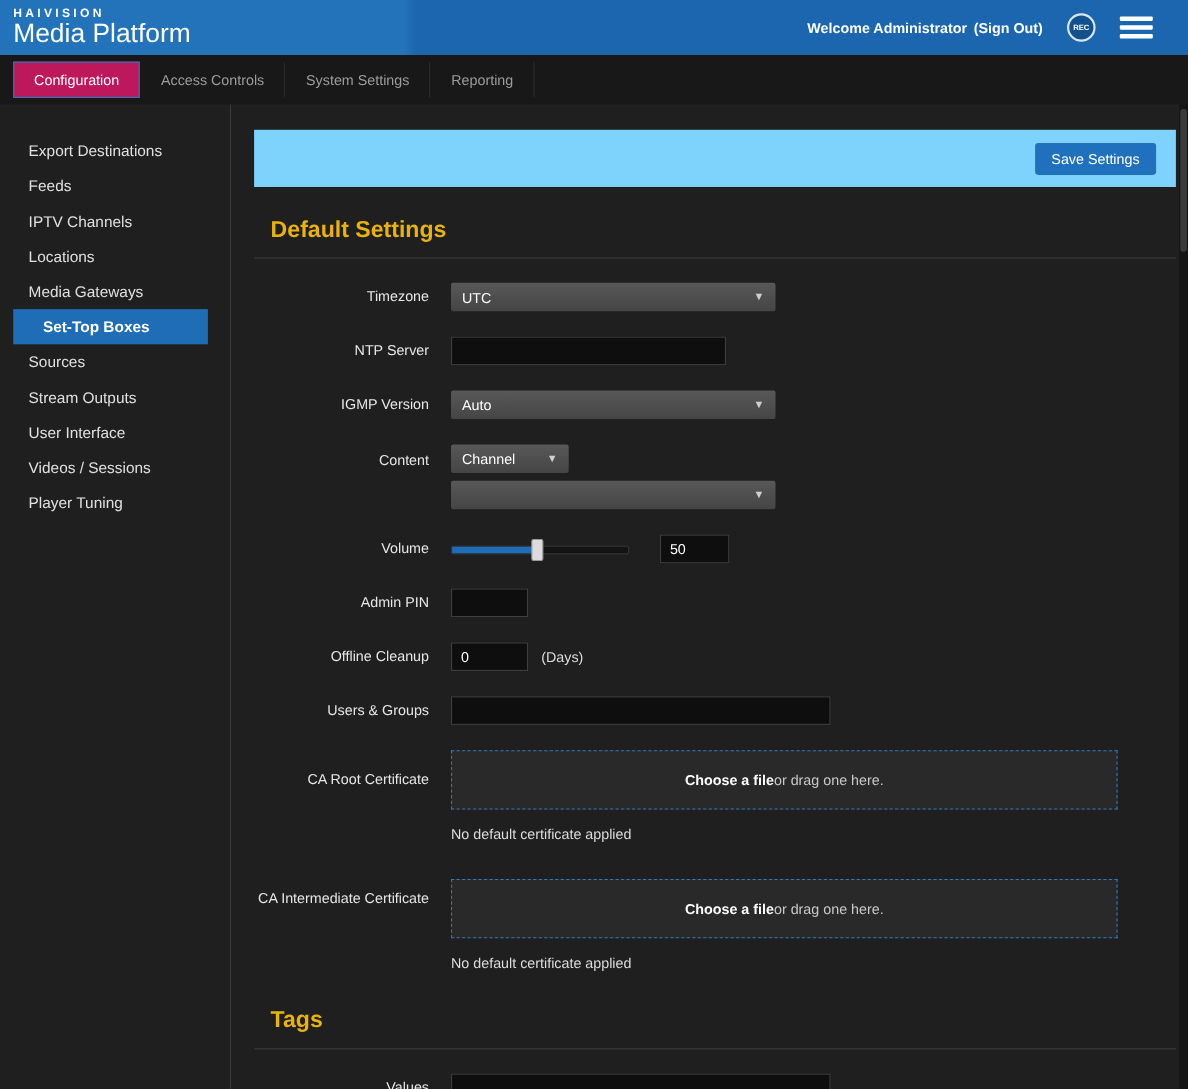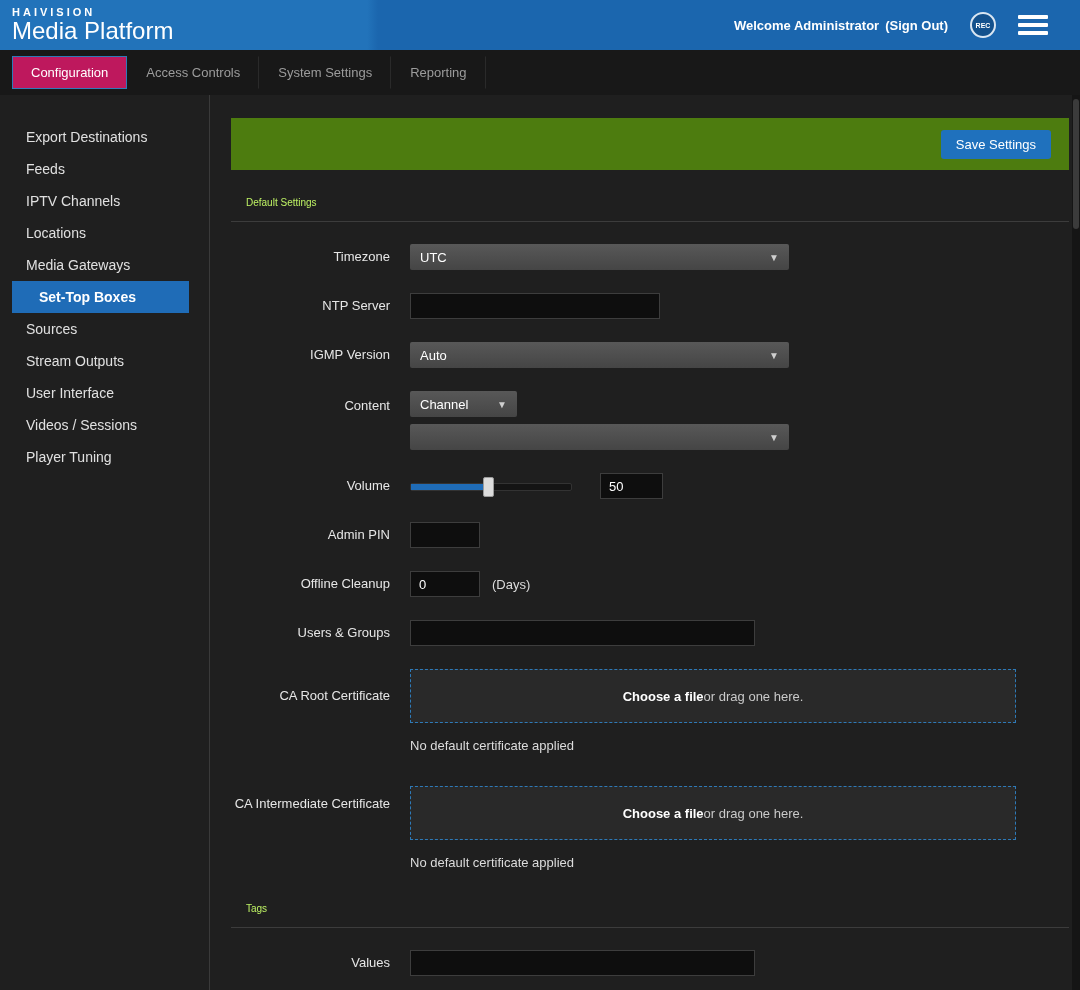--- a/index.html
+++ b/index.html
@@ -25,36 +25,36 @@
   
   .body-wrap { display:flex; height:895px; position:relative; }
   .sidebar { width:210px; border-right:1px solid #3a3a3a; padding-top:26px; flex-shrink:0; }
   .side-item { height:32px; line-height:32px; padding-left:26px; font-size:14px; color:#e0e0e0; cursor:pointer; white-space:nowrap; }
   .side-item.selected { background:#1f6cb7; color:#fff; font-weight:bold; margin:0 20px 0 12px; padding-left:27px; }
 
   .main { flex:1; padding:0 11px 0 21px; position:relative; }
   .scrollbar { position:absolute; right:0; top:0; bottom:0; width:8px; background:#151515; }
   .scroll-thumb { position:absolute; top:4px; left:1px; width:6px; height:130px; background:#3b3b3b; border-radius:3px; }
 
-  .toolbar-strip { margin-top:23px; height:52px; background:#4d7c0f; display:flex; align-items:center; justify-content:flex-end; padding-right:18px; }
+  .toolbar-strip { margin-top:23px; height:52px; background:#7dd3fc; display:flex; align-items:center; justify-content:flex-end; padding-right:18px; }
   .save-btn { background:#1f71bd; color:#fff; font-size:13px; padding:7px 15px; border:none; border-radius:3px; cursor:pointer; font-family:"Liberation Sans", sans-serif; }
 
-  .section-heading { color:#bef264; font-size:10px; font-weight:400; margin:27px 0 0 15px; }
+  .section-heading { color:#eab308; font-size:21px; font-weight:700; margin:27px 0 0 15px; }
   .rule { height:1px; background:#3c3c3c; margin-top:13px; }
 
   .form { margin-top:22px; }
   .row { display:flex; align-items:center; margin-bottom:23px; }
   .row.top-align { align-items:flex-start; }
   .row-label { width:159px; text-align:right; font-size:13px; color:#e6e6e6; margin-right:20px; line-height:1.4; flex-shrink:0; }
   .pad18 { padding-top:18px; }
   .pad9 { padding-top:9px; }
 
   .select { height:26px; background:linear-gradient(#585858,#454545); border-radius:2px; display:flex; align-items:center; padding:0 10px; color:#fff; font-size:13px; cursor:pointer; }
   .select .caret { margin-left:auto; color:#cfcfcf; font-size:10px; }
-  .w340 { width:379px; } .w107 { width:107px; }
+  .w340 { width:295px; } .w107 { width:107px; }
 
   .tin { height:26px; background:#0e0e0e; border:1px solid #3d3d3d; color:#fff; font-size:13px; padding:0 8px; font-family:"Liberation Sans", sans-serif; }
   .w250 { width:250px; } .w70 { width:70px; } .w345 { width:345px; } .w63 { width:63px; }
 
   .stacked .select + .select { margin-top:7px; }
 
   .slider { width:162px; height:8px; background:#141414; border:1px solid #333; border-radius:2px; position:relative; margin-top:2px; }
   .slider-fill { position:absolute; left:0; top:0; bottom:0; width:48%; background:#1f6cb7; }
   .slider-handle { position:absolute; left:calc(48% - 5px); top:-7px; width:11px; height:20px; background:#dcdcdc; border:1px solid #9a9a9a; border-radius:2px; cursor:pointer; }
   .vol-num { margin-left:28px; }

